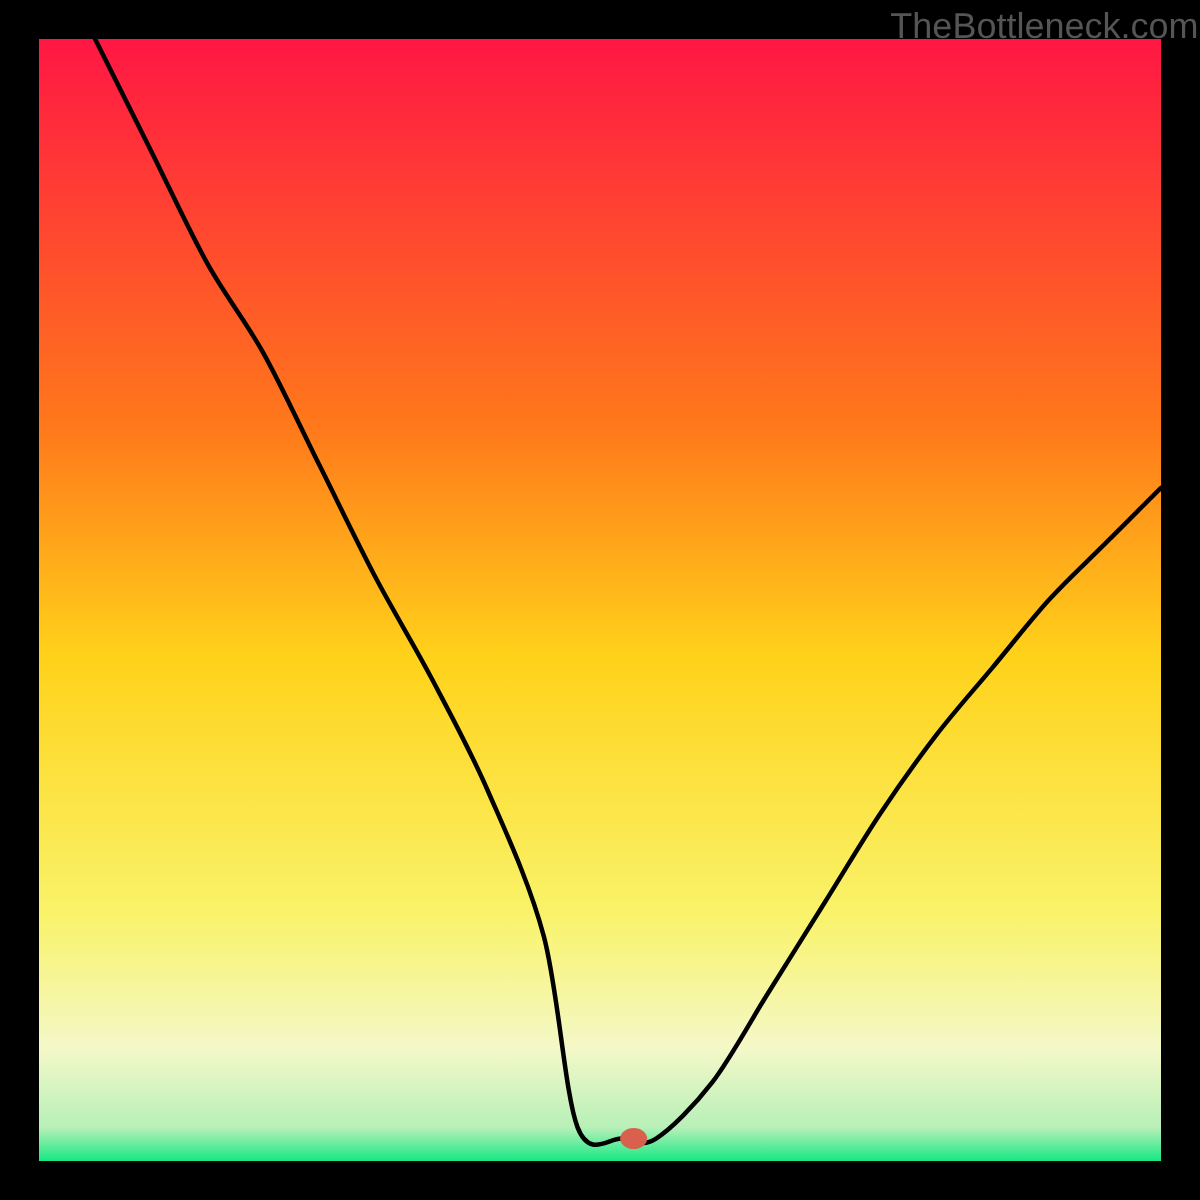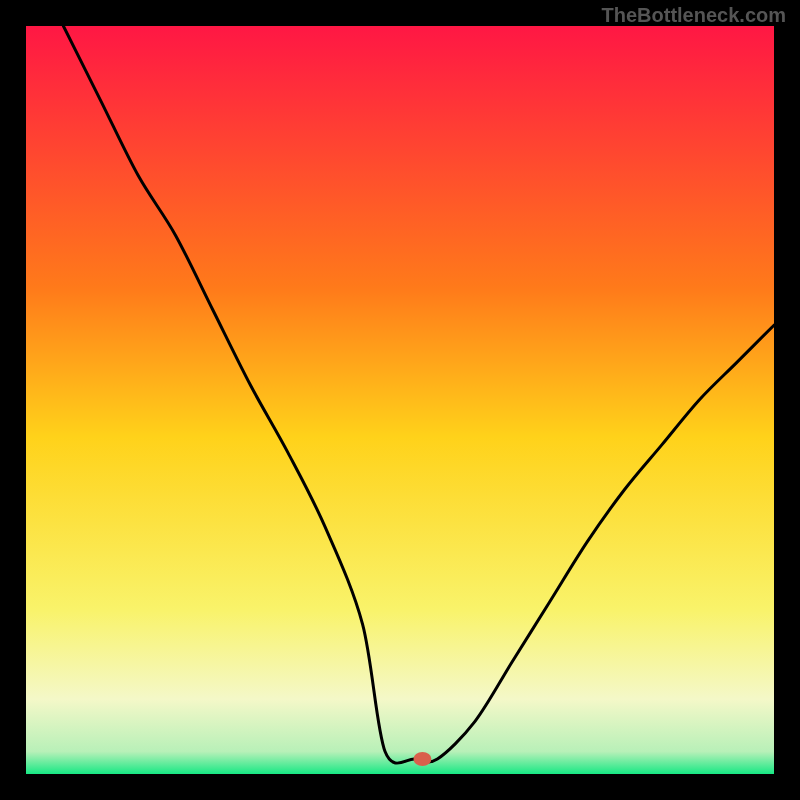--- a/index.html
+++ b/index.html
@@ -7,24 +7,24 @@
     padding: 0;
     width: 800px;
     height: 800px;
     background: #000;
     overflow: hidden;
     font-family: Arial, sans-serif;
   }
   .watermark {
     position: absolute;
     top: 4px;
-    right: 14px;
+    right: 1px;
     color: #555555;
-    font-size: 20px;
-    font-weight: bold;
+    font-size: 24px;
+    font-weight: normal;
     z-index: 10;
   }
   .plot-area {
     position: absolute;
     left: 26px;
     top: 26px;
     width: 748px;
     height: 748px;
   }
   svg {

